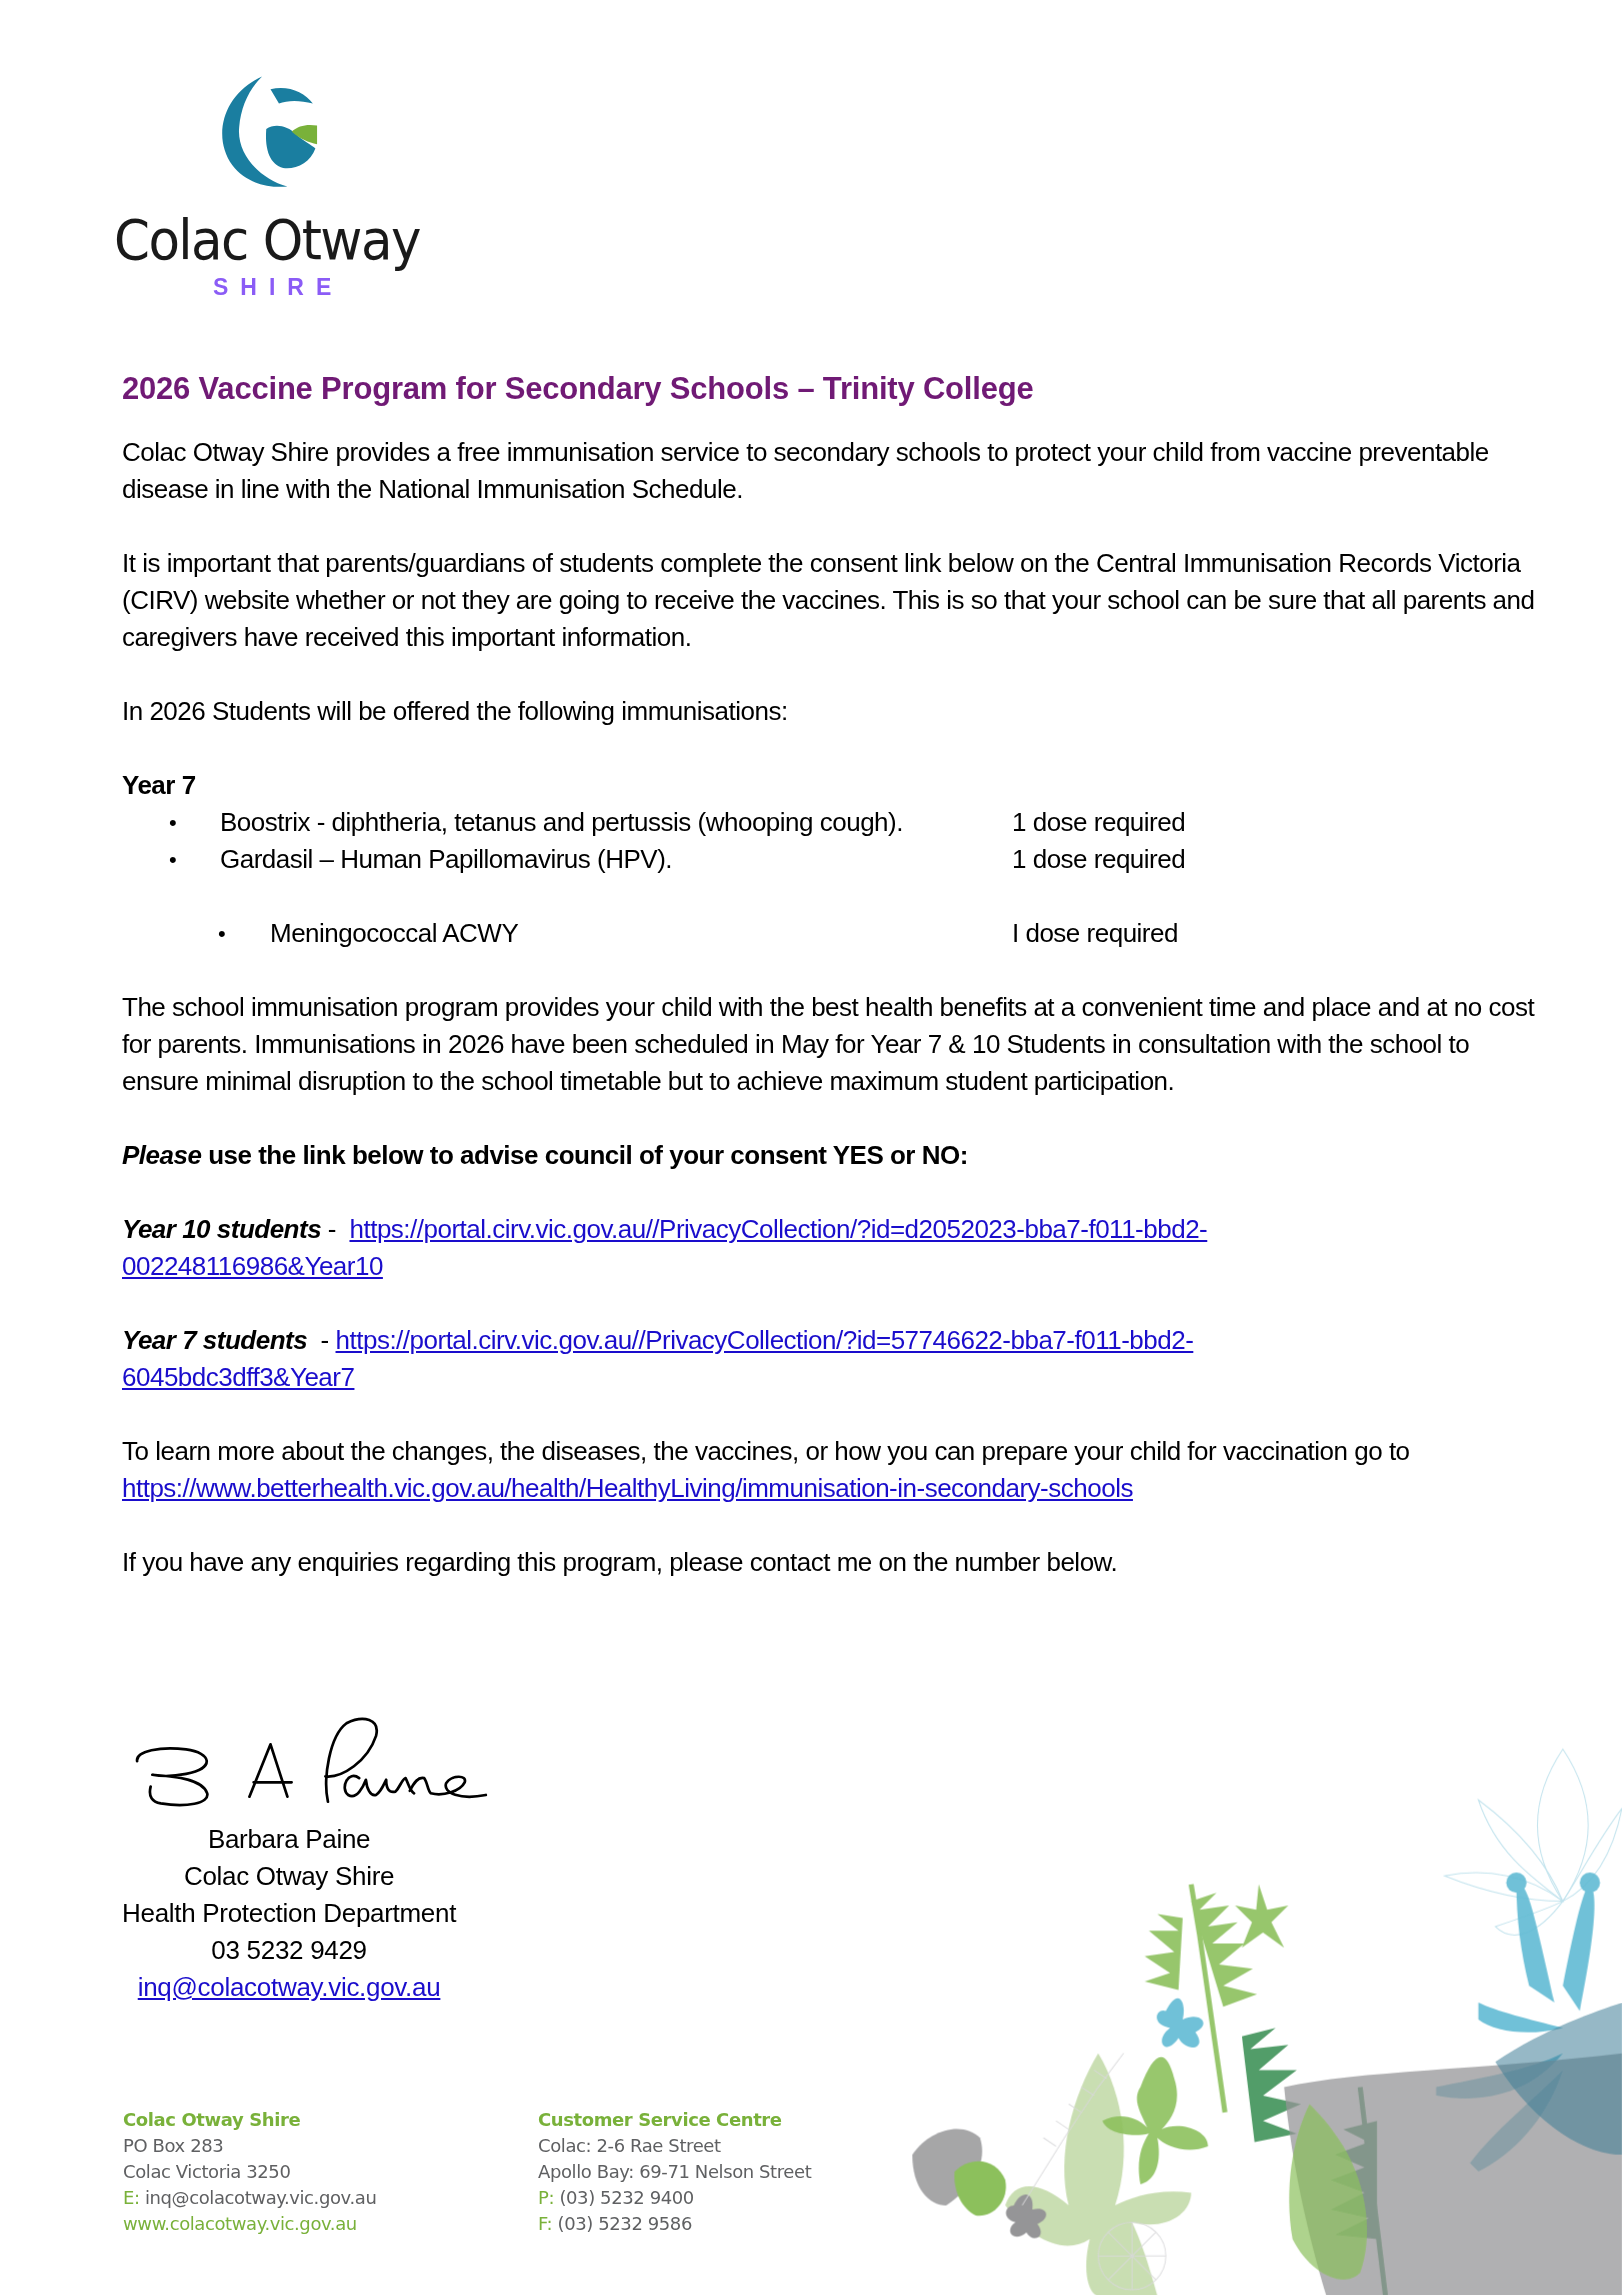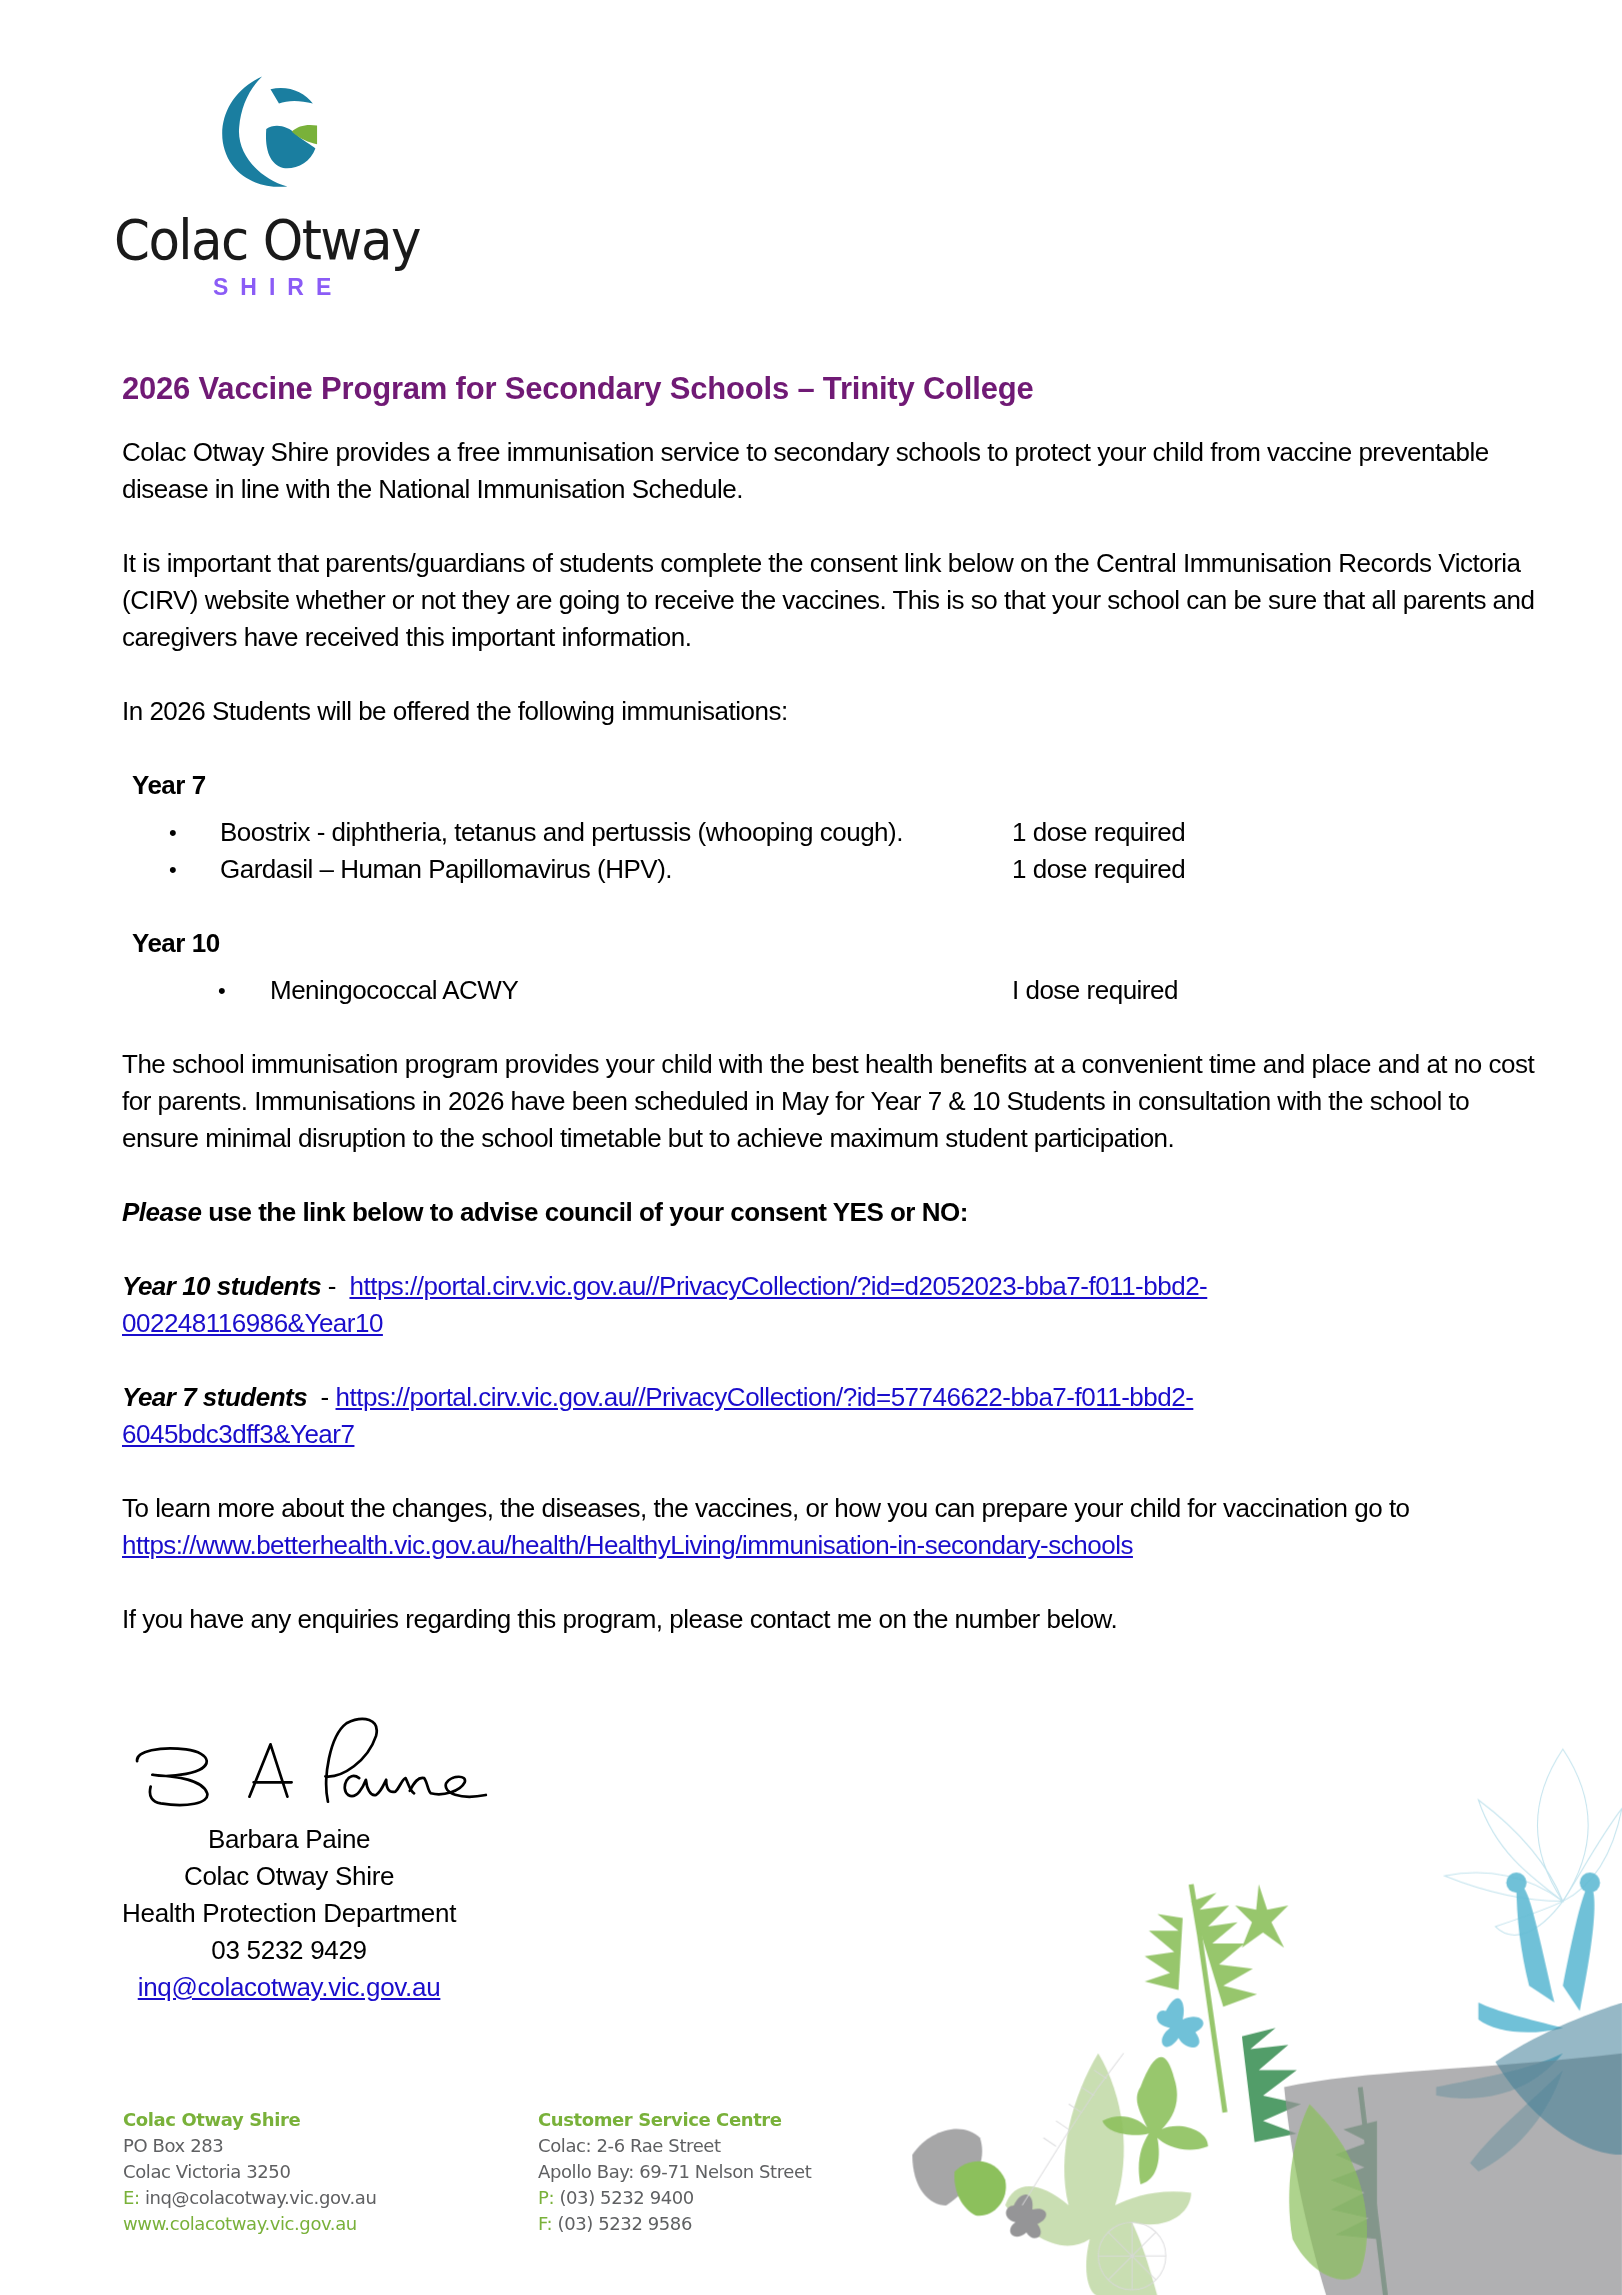--- a/index.html
+++ b/index.html
@@ -32,21 +32,21 @@
       position: absolute; left: 122px; top: 363px; width: 1419px;
       font-family: "Liberation Sans", sans-serif;
       font-size: 26px; line-height: 37px;
       letter-spacing: -0.5px;
     }
     .title {
       color: #701a75; font-weight: bold; font-size: 31px; line-height: 51px;
       margin: 0 0 20px 0; letter-spacing: -0.2px;
     }
     p { margin: 0 0 37px 0; }
-    .heading { font-weight: bold; margin: 10px; }
+    .heading { font-weight: bold; margin: 0; }
     .vax-list { margin: 0 0 37px 0; padding: 0; list-style: none; }
     .vax-item { position: relative; height: 37px; }
     .vax-item .bullet { position: absolute; left: 47px; top: 0; font-size: 22px; }
     .vax-item .name { position: absolute; left: 98px; top: 0; white-space: nowrap; }
     .vax-item .dose { position: absolute; left: 890px; top: 0; white-space: nowrap; }
     .vax-item.indent .bullet { left: 96px; }
     .vax-item.indent .name { left: 148px; }
 
     a, .link { color: #1a0dcc; text-decoration: underline; }
     .bi { font-weight: bold; font-style: italic; }
@@ -98,21 +98,20 @@
         <span class="name">Boostrix - diphtheria, tetanus and pertussis (whooping cough).</span>
         <span class="dose">1 dose required</span>
       </li>
       <li class="vax-item">
         <span class="bullet">•</span>
         <span class="name">Gardasil – Human Papillomavirus (HPV).</span>
         <span class="dose">1 dose required</span>
       </li>
     </ul>
 
-    <div class="heading">Year 10</div>
     <ul class="vax-list">
       <li class="vax-item indent">
         <span class="bullet">•</span>
         <span class="name">Meningococcal ACWY</span>
         <span class="dose">I dose required</span>
       </li>
     </ul>
 
     <p>The school immunisation program provides your child with the best health benefits at a convenient time and place and at no cost for parents.  Immunisations in 2026 have been scheduled in May for Year 7 &amp; 10 Students in consultation with the school to ensure minimal disruption to the school timetable but to achieve maximum student participation.</p>
 

